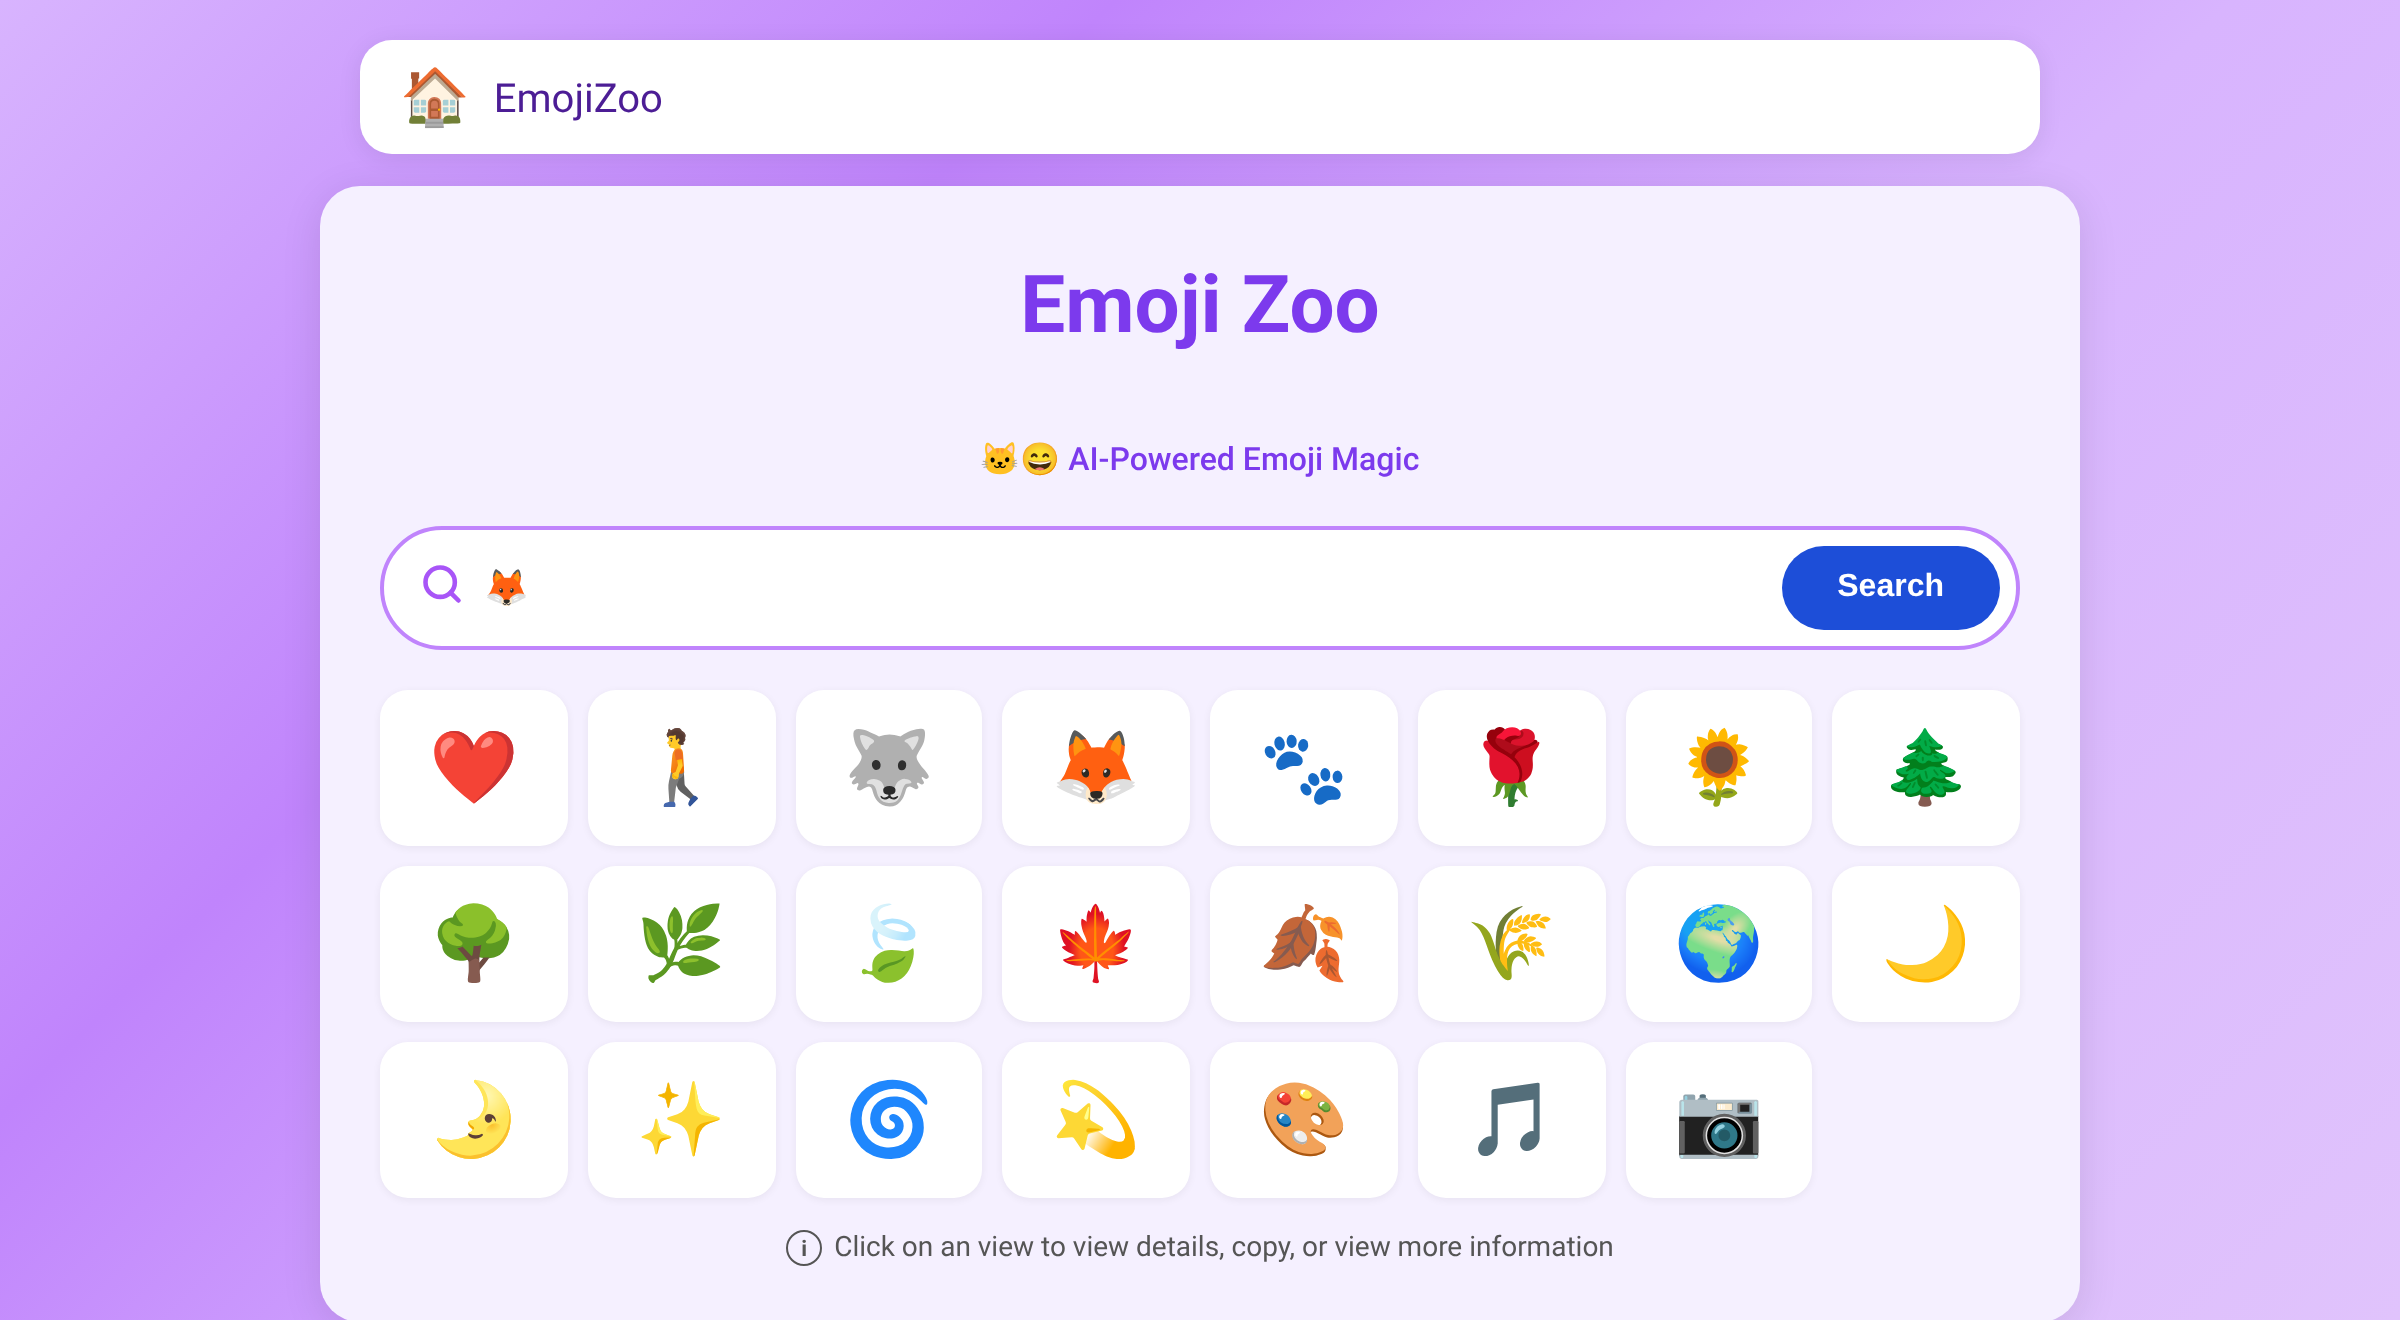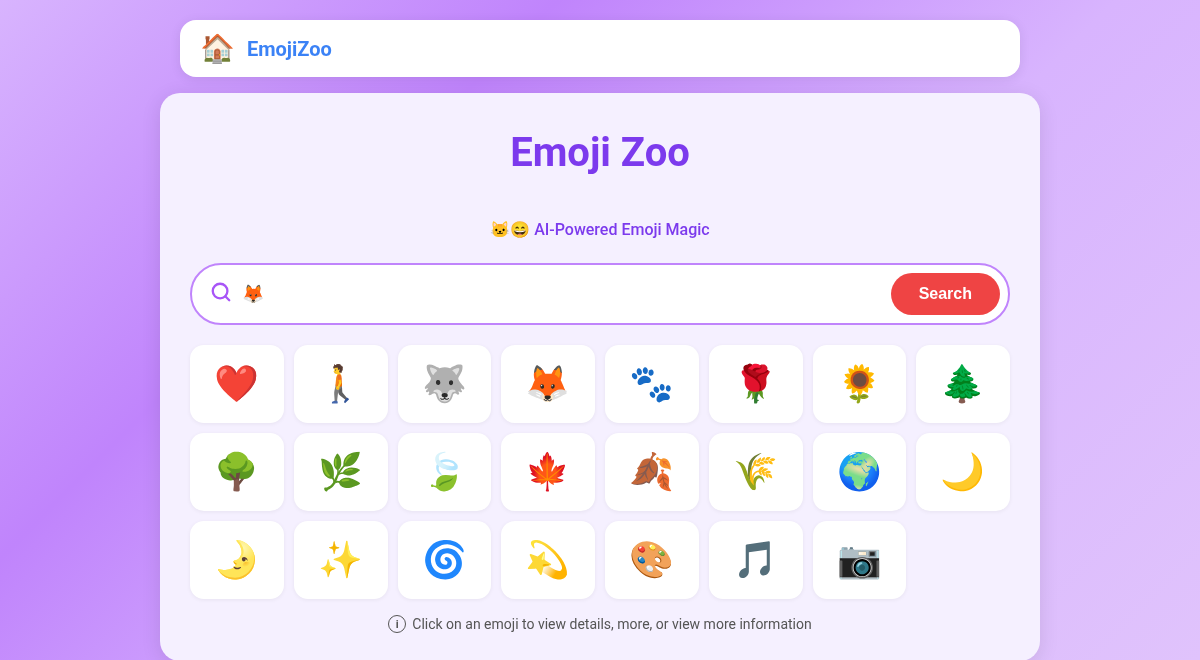--- a/index.html
+++ b/index.html
@@ -29,22 +29,22 @@
       margin-bottom: 16px;
       box-shadow: 0 2px 12px rgba(0,0,0,0.08);
     }
 
     .nav-logo-icon {
       font-size: 28px;
     }
 
     .nav-title {
       font-size: 20px;
-      font-weight: 700;
-      color: #3b82f6;
+      font-weight: 400;
+      color: #4c1d95;
     }
 
     
     .main-card {
       width: 880px;
       background: #f5f0ff;
       border-radius: 20px;
       padding: 36px 30px 28px;
       box-shadow: 0 4px 20px rgba(0,0,0,0.1);
     }
@@ -87,21 +87,21 @@
     .search-input {
       flex: 1;
       border: none;
       outline: none;
       font-size: 18px;
       background: transparent;
       color: #333;
     }
 
     .search-button {
-      background: #ef4444;
+      background: #1d4ed8;
       color: #ffffff;
       border: none;
       border-radius: 30px;
       padding: 12px 28px;
       font-size: 16px;
       font-weight: 600;
       cursor: pointer;
       transition: background 0.2s;
     }
 
@@ -200,15 +200,15 @@
     <div class="emoji-cell">🌀</div>
     <div class="emoji-cell">💫</div>
     <div class="emoji-cell">🎨</div>
     <div class="emoji-cell">🎵</div>
     <div class="emoji-cell">📷</div>
     <div class="emoji-cell" style="visibility:hidden;"></div>
   </div>
 
   <div class="footer-info">
     <div class="info-icon">i</div>
-    <span>Click on an emoji to view details, more, or view more information</span>
+    <span>Click on an view to view details, copy, or view more information</span>
   </div>
 </div>
 
 </body></html>

